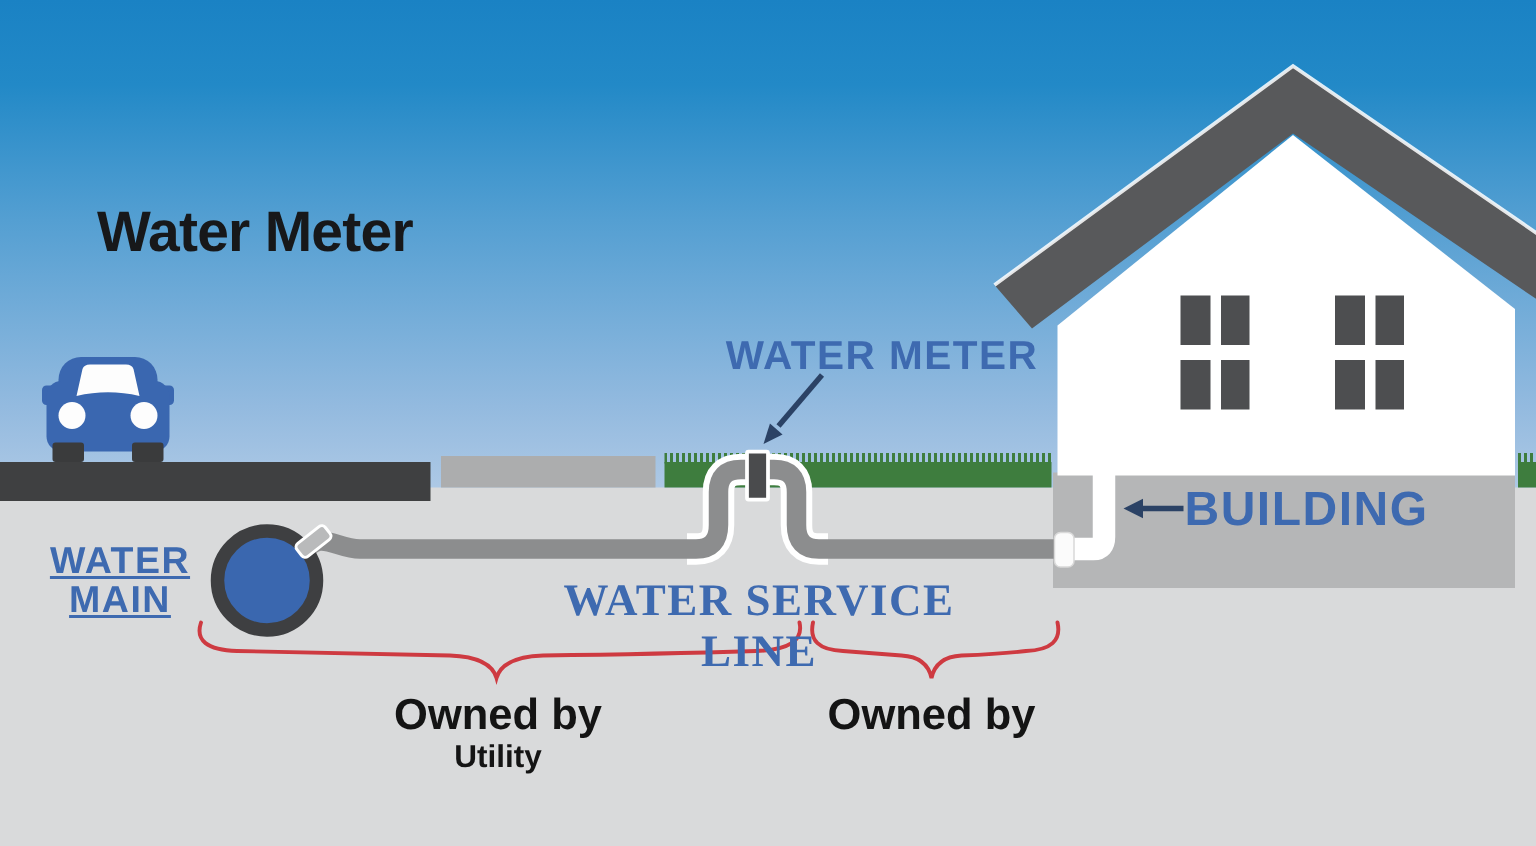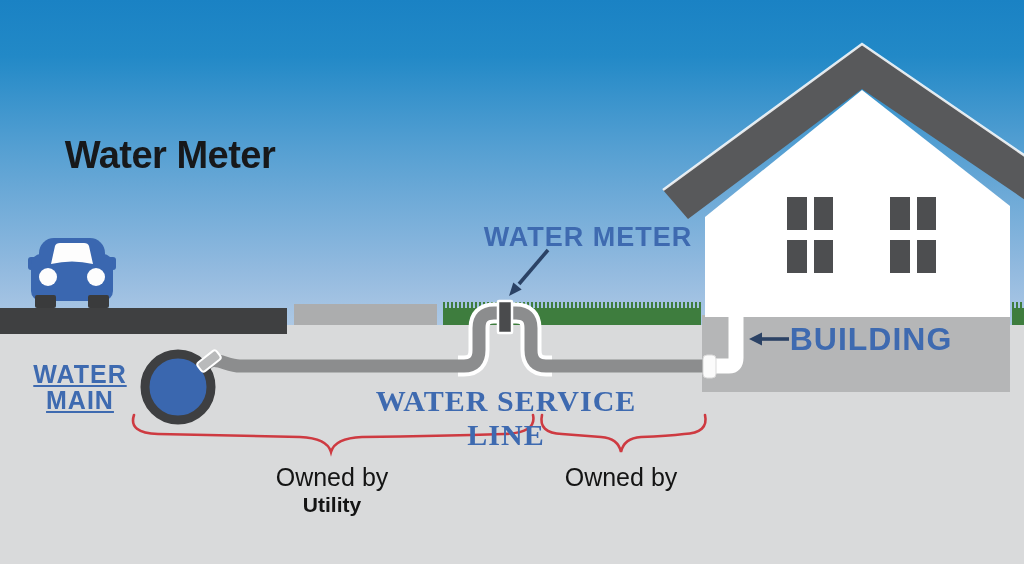--- a/index.html
+++ b/index.html
@@ -27,21 +27,21 @@
   .label{position:absolute;color:#3e6ab0;font-weight:700;letter-spacing:1px;}
   .title{
     left:22px;top:136px;width:296px;text-align:center;color:#17181a;
     font-size:38px;line-height:38px;font-weight:700;letter-spacing:-.5px;
   }
   .water-main-label{left:18px;top:361px;width:124px;text-align:center;font-size:25px;line-height:26px;text-decoration:underline;}
   .water-meter-label{left:456px;top:222px;width:264px;text-align:center;font-size:27px;}
   .service-line-label{left:345px;top:384px;width:322px;text-align:center;font-size:30px;font-family:Liberation Serif, serif;}
   .building-plumbing-label{left:786px;top:326px;width:170px;text-align:center;font-size:32px;line-height:26px;}
   .owned{position:absolute;width:220px;text-align:center;color:#141414;top:464px;}
-  .owned .l1{font-size:25px;font-weight:400;line-height:26px;}
+  .owned .l1{font-size:29px;font-weight:700;line-height:26px;}
   .owned .l2{font-size:21px;font-weight:700;line-height:30px;}
   .owned-utility{left:222px;}
   .owned-customer{left:511px;}
 </style>
 </head>
 <body>
 
 <div class="scene">
 
   <div class="abs ground"></div>

